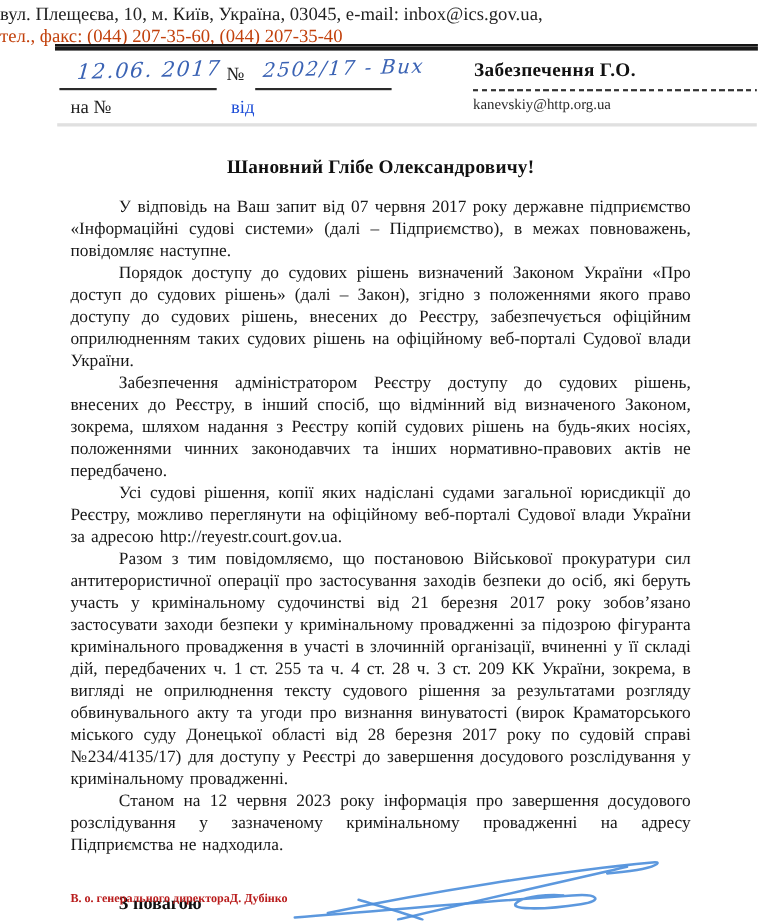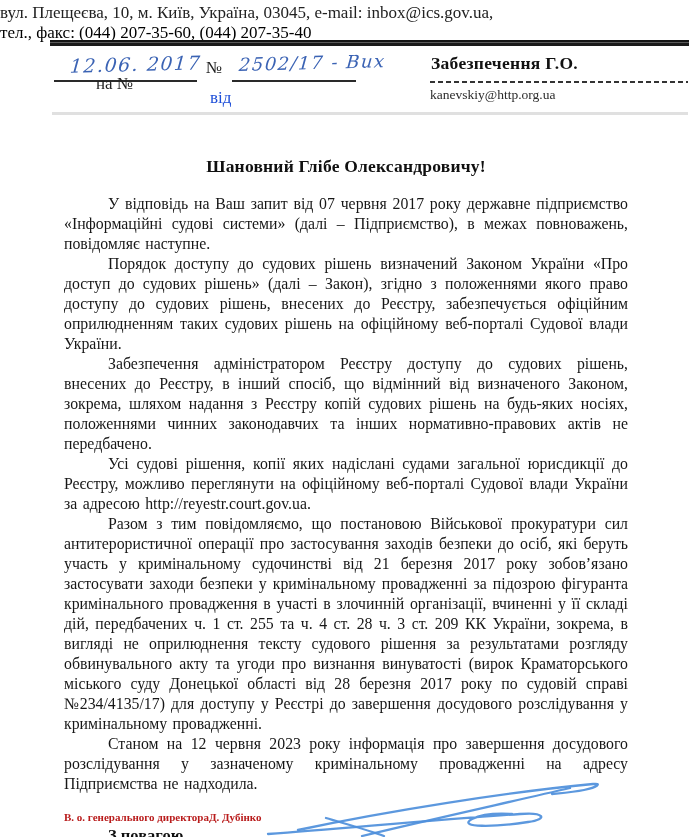--- a/index.html
+++ b/index.html
@@ -10,42 +10,42 @@
     color:#1d1d1d;
     position:relative;
     overflow:hidden;
     -webkit-font-smoothing:antialiased;
   }
   .page{position:absolute;inset:0;}
 
   
   .letterhead{position:absolute;top:3px;left:0;width:100%;}
   .letterhead .line1{font-size:17px;line-height:20px;color:#222;}
-  .letterhead .line2{font-size:17px;line-height:20px;color:#000000;}
+  .letterhead .line2{font-size:17px;line-height:20px;color:#c2410c;}
   .thick-rule{
     position:absolute;top:40px;left:50px;width:639px;height:6px;
     background:linear-gradient(to bottom,#141414 0 2px,#5a5a5a 2px 3px,#1a1a1a 3px 6px);
   }
 
   
   .hw{
     font-family:"DejaVu Serif",serif;
     font-style:italic;
     color:#3b63b4;
     letter-spacing:1.5px;
     transform:rotate(-1.5deg) skewX(-6deg);
     white-space:nowrap;
   }
   .hw-date{position:absolute;left:70px;top:53px;font-size:19px;}
   .hw-number{position:absolute;left:239px;top:52px;font-size:18px;}
   .u-line{position:absolute;height:2px;background:#2a2a2a;}
   .u1{left:54px;top:80px;width:143px;}
   .u2{left:232px;top:80px;width:124px;}
   .no-label{position:absolute;left:206px;top:58px;font-size:17px;color:#222;}
-  .on-no{position:absolute;left:64px;top:74px;font-size:17px;color:#222;margin-left:32px;}
+  .on-no{position:absolute;left:64px;top:88px;font-size:17px;color:#222;}
   .vid{position:absolute;left:210px;top:88px;font-size:17px;color:#1d4ed8;}
 
   .addressee-name{position:absolute;left:431px;top:53px;font-size:17.5px;font-weight:bold;color:#111;letter-spacing:.3px;}
   .dash-line{
     position:absolute;left:430px;top:81px;width:258px;height:2px;
     background:repeating-linear-gradient(90deg,#333 0 5px,transparent 5px 8px);
   }
   .addressee-email{position:absolute;left:430px;top:87px;font-size:13.5px;color:#2b2b2b;}
 
   .faint-streak{
@@ -53,21 +53,21 @@
     background:#e0e0e0;filter:blur(.6px);
   }
 
   
   .body-text{
     position:absolute;left:64px;top:140px;width:564px;
     font-size:15.8px;line-height:20px;color:#171717;
   }
   .salutation{
     text-align:center;font-weight:bold;font-size:17.5px;
-    margin:16px 0 18px 0;color:#101010;letter-spacing:.2px;
+    margin:1px 0 18px 0;color:#101010;letter-spacing:.2px;
   }
   .body-text p{
     margin:0;text-align:justify;text-indent:44px;
     word-spacing:1.5px;
   }
   .closing{
     margin-top:32px;margin-left:44px;font-weight:bold;font-size:16.5px;color:#101010;
   }
 
   

